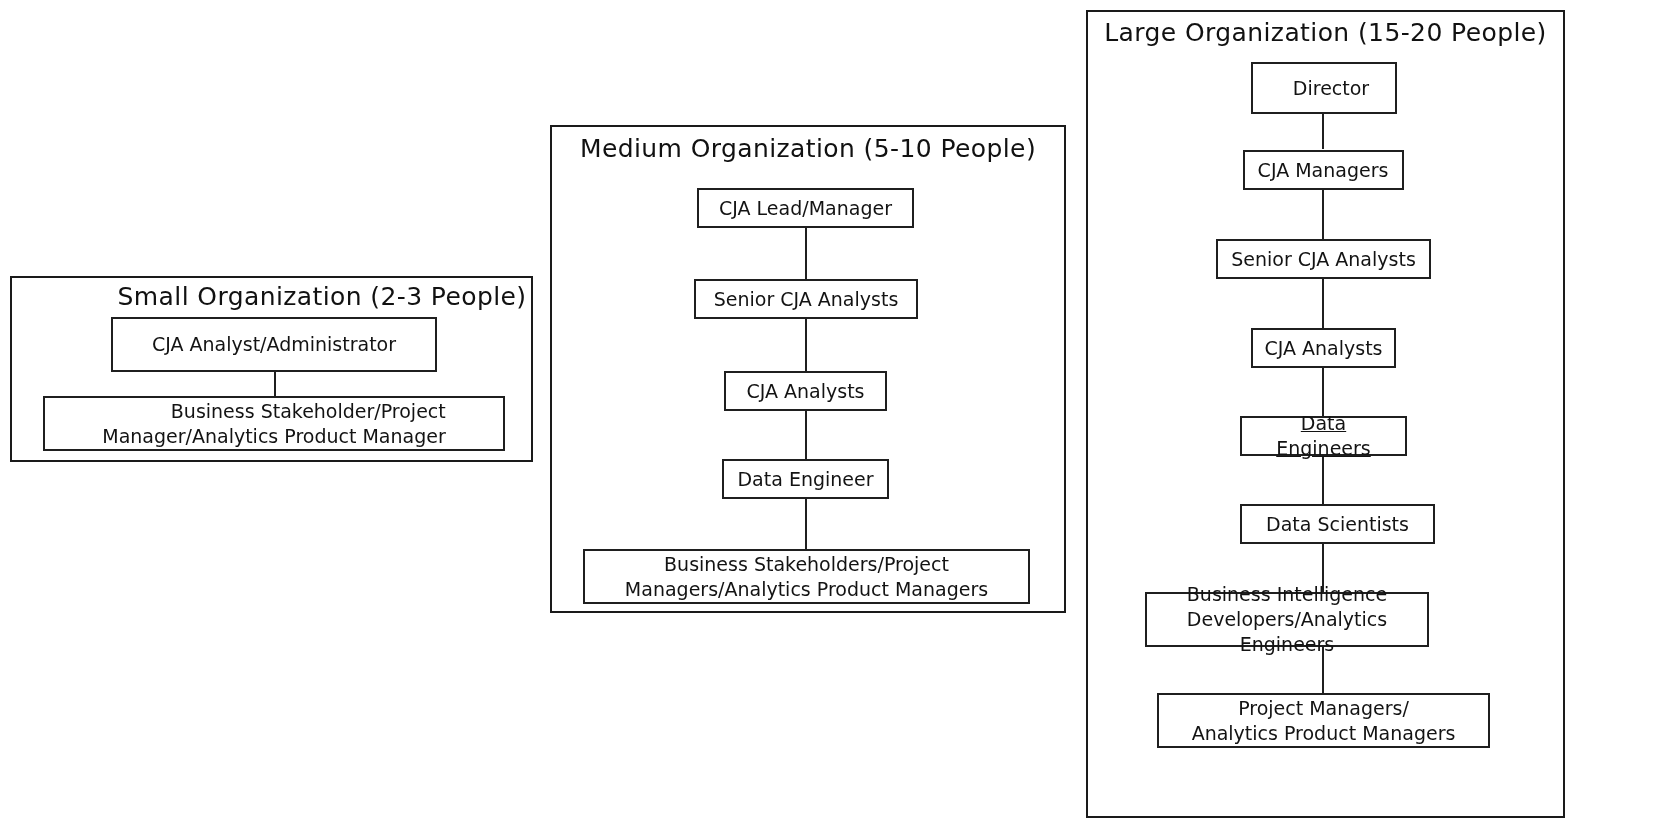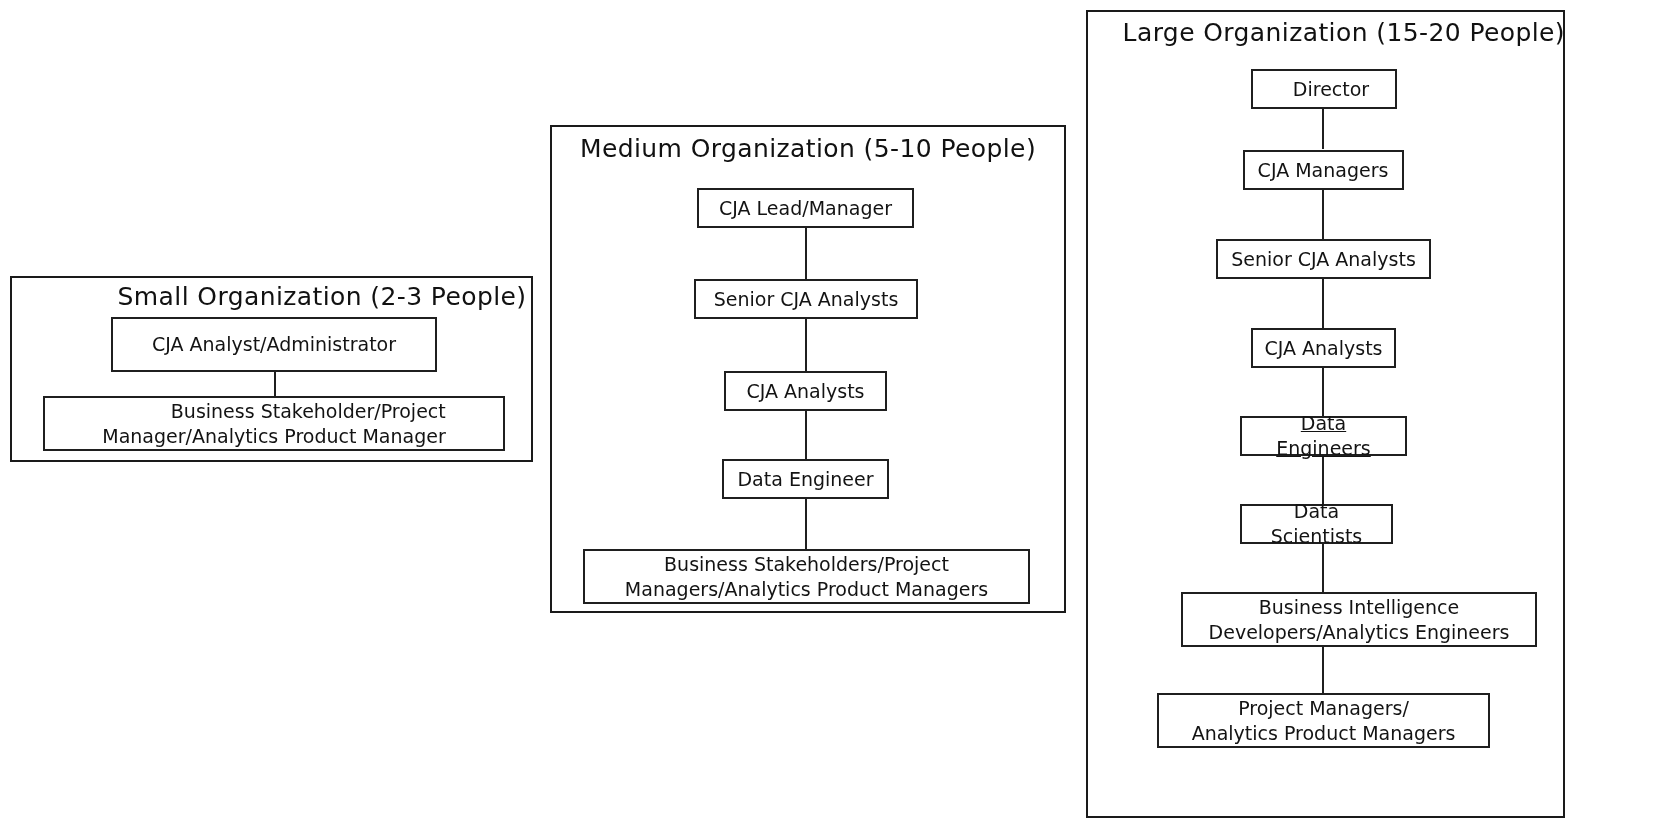--- a/index.html
+++ b/index.html
@@ -111,55 +111,55 @@
     <span class="node-label">Data Engineer</span>
   </div>
 
   <div class="node" style="left:583px; top:549px; width:447px; height:55px;">
     <span class="node-label">Business Stakeholders/Project
 Managers/Analytics Product Managers</span>
   </div>
 
   <div class="group-box" style="left:1086px; top:10px; width:479px; height:808px;">
   </div>
-  <div class="group-title" style="left:1086px; width:479px; top:18px;text-align:right;">Large Organization (15-20 People)</div>
+  <div class="group-title" style="left:1086px; width:479px; top:18px;">Large Organization (15-20 People)</div>
 
   <div class="connector" style="left:1322px; top:101px; height:48px;"></div>
   <div class="connector" style="left:1322px; top:189px; height:51px;"></div>
   <div class="connector" style="left:1322px; top:279px; height:50px;"></div>
   <div class="connector" style="left:1322px; top:367px; height:49px;"></div>
   <div class="connector" style="left:1322px; top:455px; height:49px;"></div>
   <div class="connector" style="left:1322px; top:543px; height:49px;"></div>
   <div class="connector" style="left:1322px; top:647px; height:47px;"></div>
 
-  <div class="node" style="left:1251px; top:69px; width:146px; height:40px;padding-left:24px;">
+  <div class="node" style="left:1251px; top:62px; width:146px; height:52px;padding-left:24px;">
     <span class="node-label">Director</span>
   </div>
 
   <div class="node" style="left:1243px; top:150px; width:161px; height:40px;padding-left:9px;">
     <span class="node-label">CJA Managers</span>
   </div>
 
   <div class="node" style="left:1216px; top:239px; width:215px; height:40px;">
     <span class="node-label">Senior CJA Analysts</span>
   </div>
 
   <div class="node" style="left:1251px; top:328px; width:145px; height:40px;">
     <span class="node-label">CJA Analysts</span>
   </div>
 
   <div class="node" style="left:1240px; top:416px; width:167px; height:40px;text-decoration:underline;">
     <span class="node-label">Data Engineers</span>
   </div>
 
-  <div class="node" style="left:1240px; top:504px; width:153px; height:40px;">
+  <div class="node" style="left:1240px; top:504px; width:195px; height:40px;">
     <span class="node-label">Data Scientists</span>
   </div>
 
-  <div class="node" style="left:1181px; top:592px; width:356px; height:55px;">
+  <div class="node" style="left:1145px; top:592px; width:284px; height:55px;">
     <span class="node-label">Business Intelligence
 Developers/Analytics Engineers</span>
   </div>
 
   <div class="node" style="left:1157px; top:693px; width:333px; height:55px;">
     <span class="node-label">Project Managers/
 Analytics Product Managers</span>
   </div>
 
 </div>

